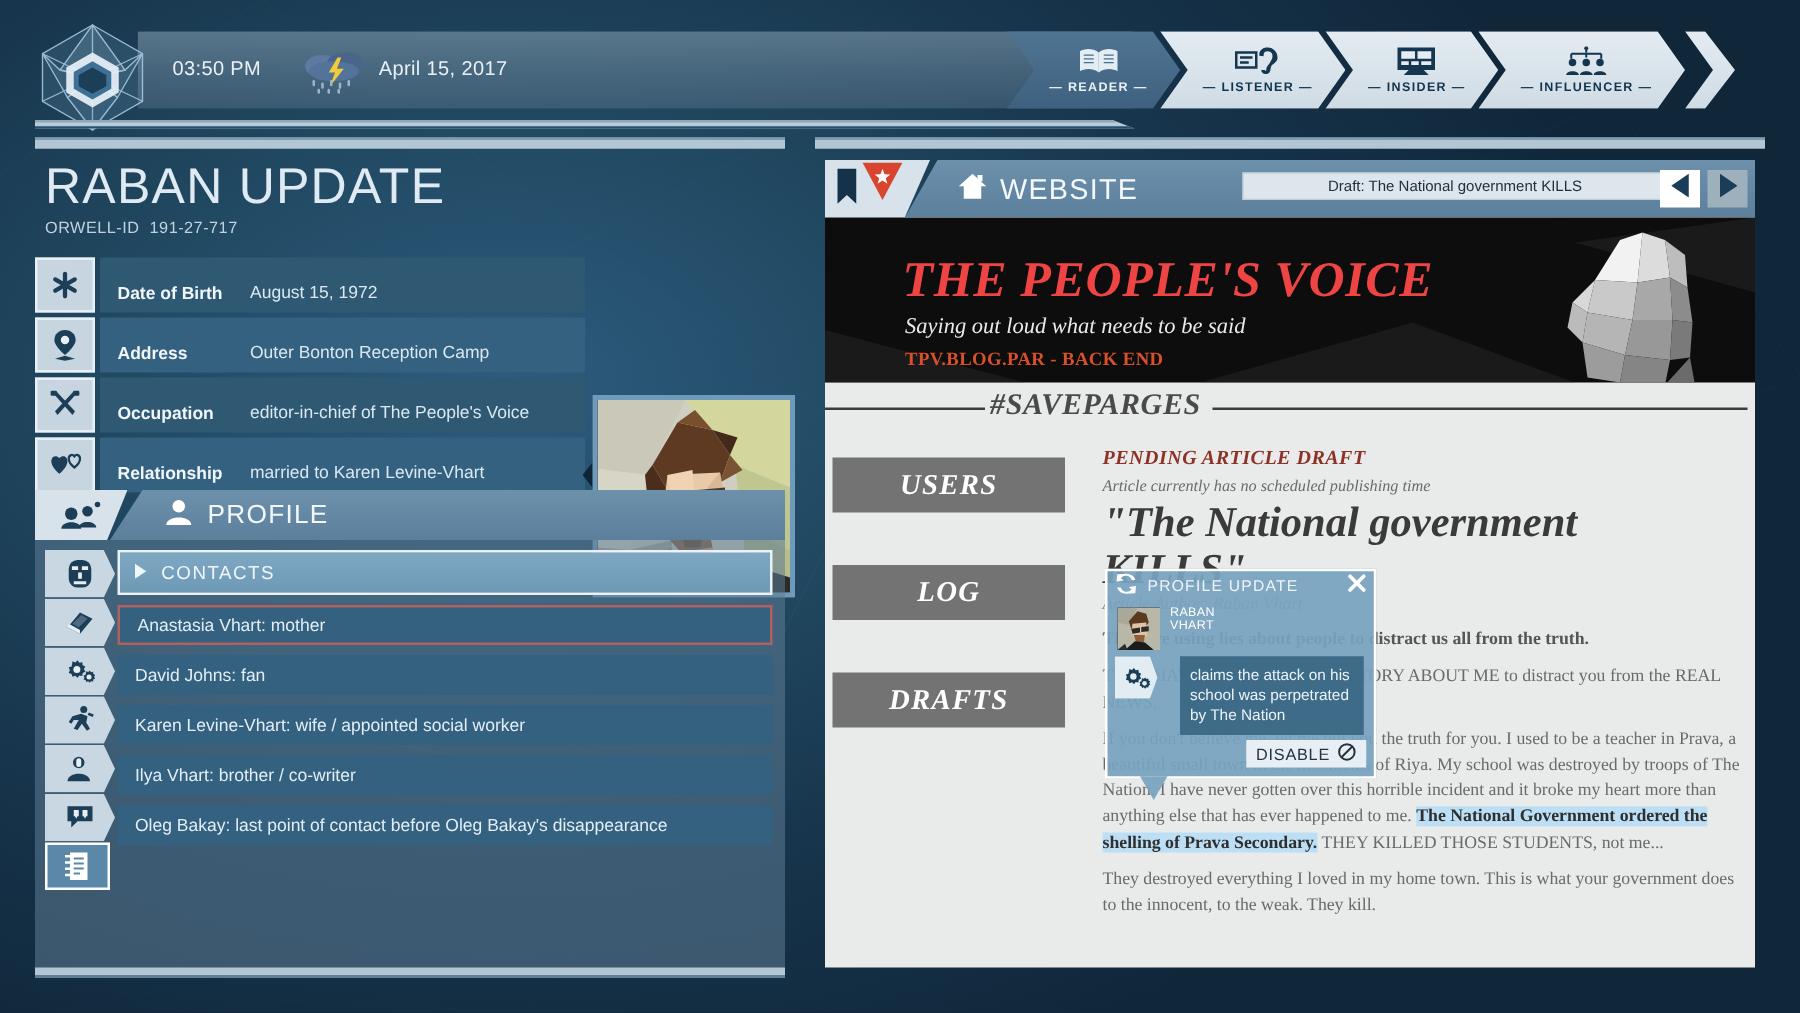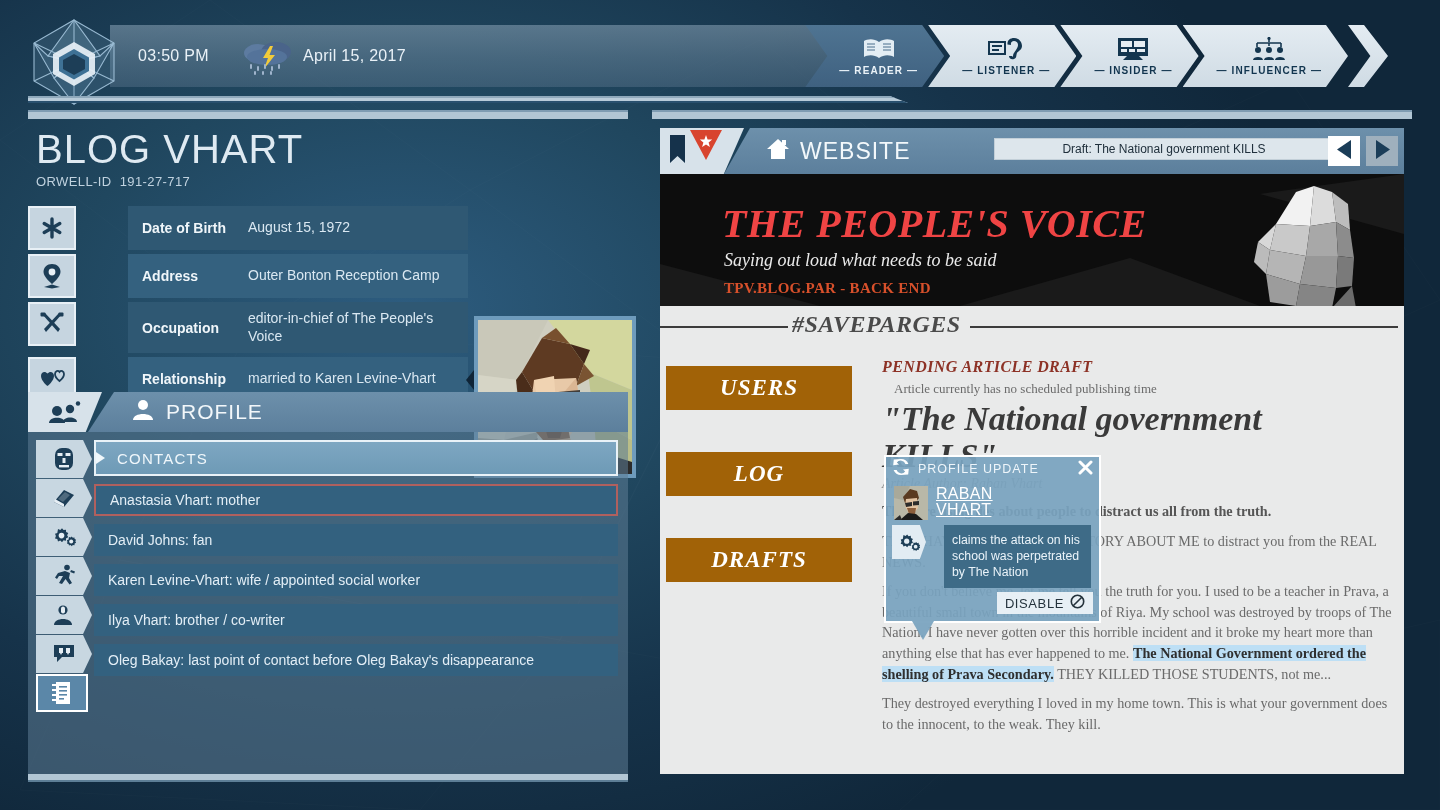--- a/index.html
+++ b/index.html
@@ -78,21 +78,21 @@
   .citizen-id { margin-top:4px; font-size:13px; color:#c0d2df; letter-spacing:.4px; }
 
   .facts { position:absolute; left:40px; top:96px; width:400px; }
   .fact-row { display:flex; align-items:stretch; margin-bottom:4px; }
   .fact-ico {
     width:48px; height:44px; flex:0 0 48px; margin-left:-40px; margin-right:4px;
     background:#c6d5e0; border:2px solid #e8f0f6;
     display:flex; align-items:center; justify-content:center;
   }
   .fact-body {
-    flex:1; display:flex; background:#2f5873; min-height:36px; align-items:center;margin-left:48px;
+    flex:1; display:flex; background:#2f5873; min-height:36px; align-items:flex-end;
   }
   .fact-row.alt .fact-body { background:#34617f; }
   .fact-label {
     width:118px; flex:0 0 118px; padding:8px 8px 8px 14px;
     font-size:14px; font-weight:bold; color:#f0f6fa; text-align:left;
   }
   .fact-value { padding:8px 10px 8px 2px; font-size:14px; color:#dae8f2; line-height:1.25; }
 
   .portrait {
     position:absolute; left:446px; top:206px; width:162px; height:162px;
@@ -127,21 +127,21 @@
   .icon-rail { position:absolute; left:8px; top:8px; width:62px; }
   .rail-btn {
     position:relative; width:56px; height:38px; margin-bottom:1px;
     background:#c8d7e1; display:flex; align-items:center; justify-content:center;
     clip-path: polygon(0 0, 84% 0, 100% 50%, 84% 100%, 0 100%);
   }
   .rail-btn.sel { background:#5b87a8; border:2px solid #ffffff; clip-path:none; width:52px; }
   .contacts-wrap { position:absolute; left:66px; top:8px; right:10px; }
   .contacts-head {
     height:36px; background: linear-gradient(180deg,#7ea7c2 0%,#6e9ab6 100%);
-    border:2px solid #e9f2f8; display:flex; align-items:center; gap:12px; 
+    border:2px solid #e9f2f8; display:flex; align-items:center; gap:12px; padding-left:12px;
     font-size:15px; color:#f0f7fb; letter-spacing:1.2px;
   }
   .contact-item {
     height:32px; margin-top:8px; background:#33617f;
     display:flex; align-items:center; padding-left:14px;
     font-size:14px; color:#e3eef6;
   }
   .contact-item.hl { border:2px solid #b0605e; }
   .left-bottombar {
     position:absolute; left:0; top:664px; width:600px; height:8px;
@@ -205,35 +205,35 @@
   .hashbar .line-r { position:absolute; left:310px; right:6px; top:20px; height:2px; background:#3c3c3c; }
   .hashtag {
     position:absolute; left:132px; top:5px;
     font-family:"Liberation Serif", serif; font-weight:bold; font-style:italic;
     font-size:24px; color:#4a4a4a; letter-spacing:.5px;
   }
 
   .content { position:relative; height:430px; }
   .sidemenu { position:absolute; left:6px; top:22px; width:186px; }
   .menu-btn {
-    height:44px; margin-bottom:42px; background:#a16207;
+    height:44px; margin-bottom:42px; background:#737373;
     display:flex; align-items:center; justify-content:center;
     font-family:"Liberation Serif", serif; font-weight:bold; font-style:italic;
     font-size:23px; color:#ffffff; letter-spacing:1px;
   }
 
   .article { position:absolute; left:222px; top:14px; right:8px; }
   .a-kicker {
     font-family:"Liberation Serif", serif; font-weight:bold; font-style:italic;
     font-size:16px; color:#8d3226; letter-spacing:.4px;
   }
   .a-sched {
     margin-top:5px;
-    font-family:"Liberation Serif", serif; 
-    font-size:13px; color:#6b6b6b;margin-left:12px;
+    font-family:"Liberation Serif", serif; font-style:italic;
+    font-size:13px; color:#6b6b6b;
   }
   .a-title {
     margin-top:4px;
     font-family:"Liberation Serif", serif; font-weight:bold; font-style:italic;
     font-size:34px; color:#3a3a3a; line-height:1.08; letter-spacing:0px;
     white-space:nowrap;
   }
   .a-title2 {
     font-family:"Liberation Serif", serif; font-weight:bold; font-style:italic;
     font-size:34px; color:#3a3a3a; line-height:1.08;
@@ -259,21 +259,21 @@
   }
   .popup::after{
     content:""; position:absolute; left:26px; bottom:-19px; width:0;height:0;
     border-left:11px solid transparent; border-right:11px solid transparent;
     border-top:19px solid rgba(120,163,190,.93);
   }
   .pop-head { height:24px; display:flex; align-items:center; padding:0 6px; gap:8px; }
   .pop-head-t { font-size:12.5px; color:#eef5fa; letter-spacing:1px; flex:1; }
   .pop-person { display:flex; gap:8px; padding:5px 6px 0 8px; }
   .pop-ava { width:34px; height:34px; overflow:hidden; background:#333; flex:0 0 34px; }
-  .pop-name { font-size:16px; color:#ffffff; line-height:1.0; letter-spacing:.3px;text-decoration:underline; }
+  .pop-name { font-size:10px; color:#ffffff; line-height:1.0; letter-spacing:.3px; }
   .pop-claim { display:flex; align-items:flex-start; padding:5px 8px 0 6px; }
   .pop-claim-ico {
     width:34px; height:34px; flex:0 0 34px; background:#e2ecf3;
     display:flex; align-items:center; justify-content:center;
     clip-path: polygon(0 0, 82% 0, 100% 50%, 82% 100%, 0 100%);
   }
   .pop-claim-txt {
     flex:1; background:#3e6b87; color:#eaf3f9; font-size:12.3px; line-height:1.32;
     padding:7px 8px; margin-left:18px;
   }
@@ -408,21 +408,21 @@
       </div>
     </div>
 
     <div class="topbar-underline"></div>
   </div>
 
   <div class="leftcol">
     <div class="left-topbar"></div>
 
     <div class="citizen-head">
-      <div class="citizen-name">BLOG VHART</div>
+      <div class="citizen-name">RABAN UPDATE</div>
       <div class="citizen-id">
         <span>ORWELL-ID</span>
         &nbsp;<span>191-27-717</span>
       </div>
     </div>
 
     <div class="facts">
       <div class="fact-row">
         <div class="fact-ico">
           <svg width="24" height="24" viewBox="0 0 24 24">

